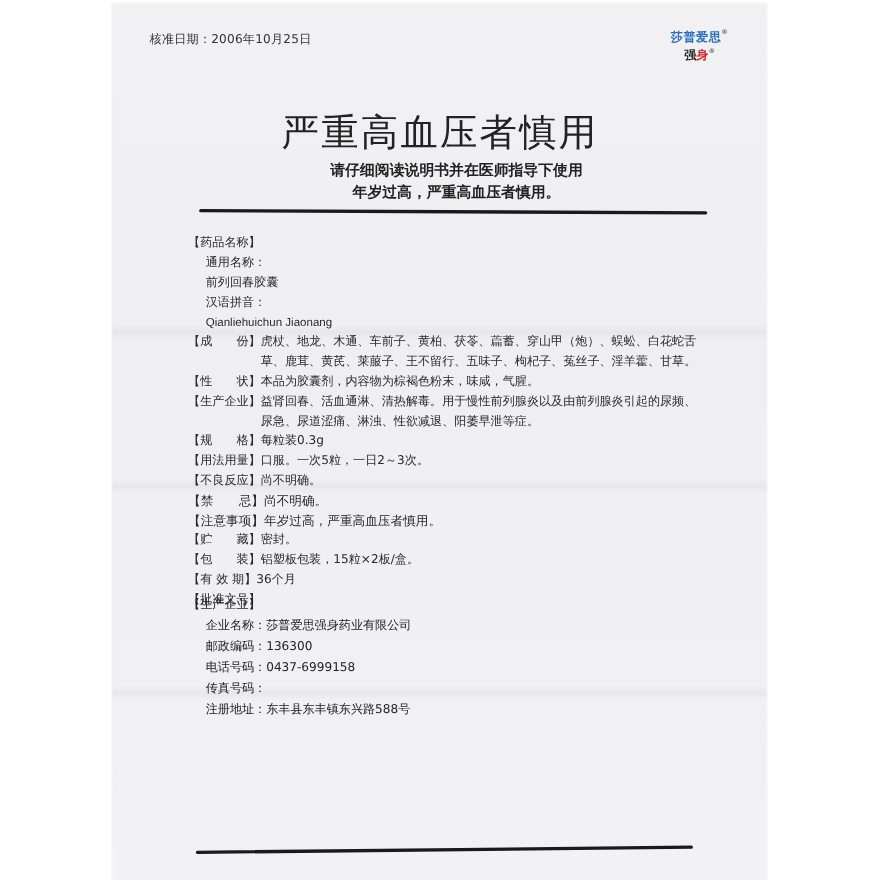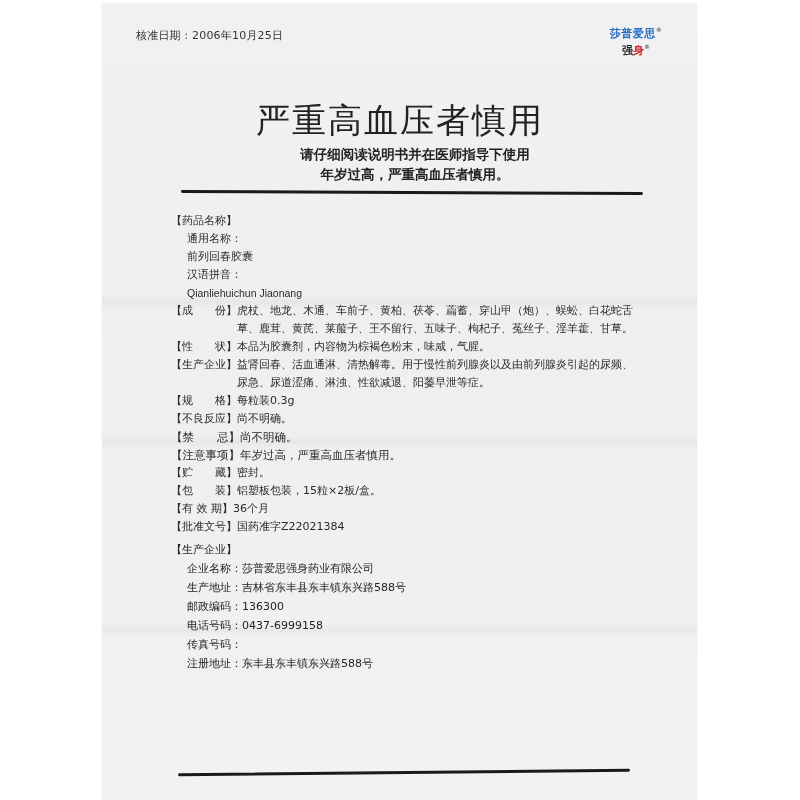--- a/index.html
+++ b/index.html
@@ -105,20 +105,24 @@
   </div>
   <div class="row">
     <span class="lbl">【生产企业】</span>
       <span class="val">益肾回春、活血通淋、清热解毒。用于慢性前列腺炎以及由前列腺炎引起的尿频、尿急、尿道涩痛、淋浊、性欲减退、阳萎早泄等症。</span>
   </div>
   <div class="row">
     <span class="lbl">【规　　格】</span>
       <span class="val">每粒装0.3g</span>
   </div>
   <div class="row">
+    <span class="lbl">【用法用量】</span>
+      <span class="val">口服。一次5粒，一日2～3次。</span>
+  </div>
+  <div class="row">
     <span class="lbl">【不良反应】</span>
       <span class="val">尚不明确。</span>
   </div>
   <div class="row bold">
     <span class="lbl">【禁　　忌】</span>
       <span class="val">尚不明确。</span>
   </div>
   <div class="row bold">
     <span class="lbl">【注意事项】</span>
       <span class="val">年岁过高，严重高血压者慎用。</span>
@@ -130,33 +134,28 @@
   <div class="row">
     <span class="lbl">【包　　装】</span>
       <span class="val">铝塑板包装，15粒×2板/盒。</span>
   </div>
   <div class="row">
     <span class="lbl">【有 效 期】</span>
       <span class="val">36个月</span>
   </div>
   <div class="row">
     <span class="lbl">【批准文号】</span>
-      <span class="val">国药准字Z22021384</span>
   </div>
 </div>
 
 <div class="company">
   <div class="hdr">【生产企业】</div>
   <div class="row">
       <span class="lbl">企业名称：</span>
       <span class="val">莎普爱思强身药业有限公司</span>
-    </div>
-  <div class="row">
-      <span class="lbl">生产地址：</span>
-      <span class="val">吉林省东丰县东丰镇东兴路588号</span>
     </div>
   <div class="row">
       <span class="lbl">邮政编码：</span>
       <span class="val">136300</span>
     </div>
   <div class="row">
       <span class="lbl">电话号码：</span>
       <span class="val">0437-6999158</span>
     </div>
   <div class="row">

